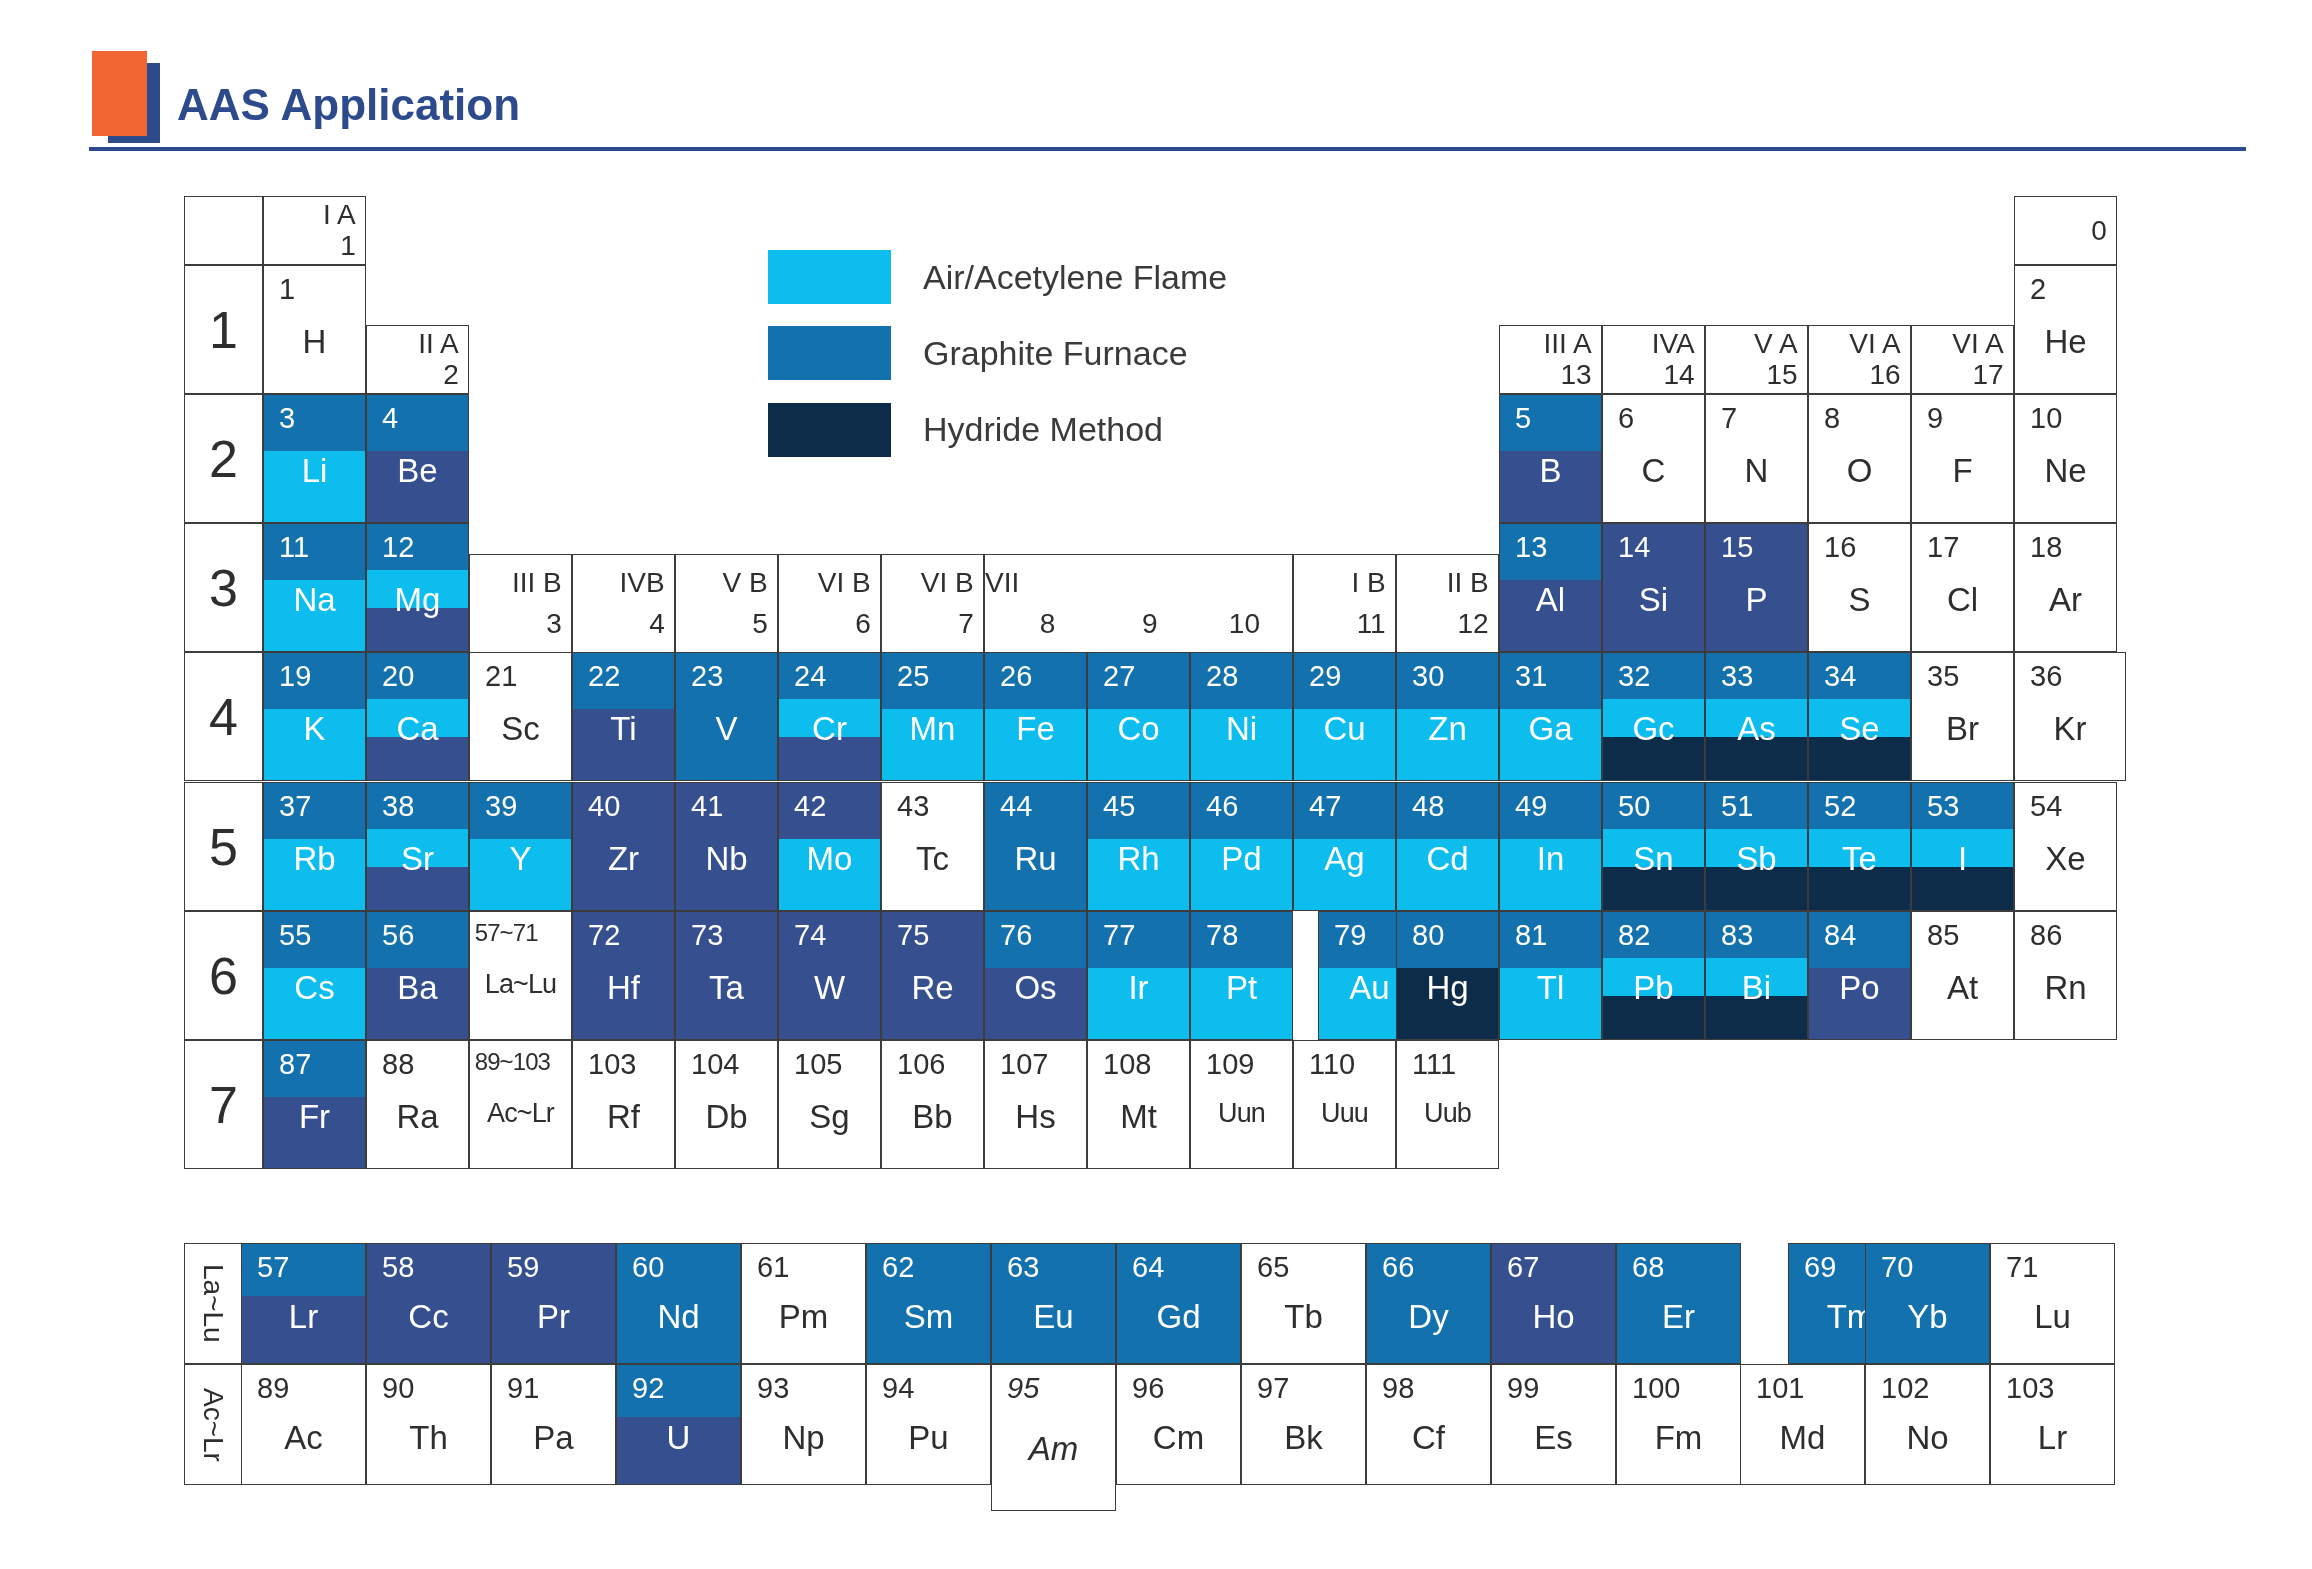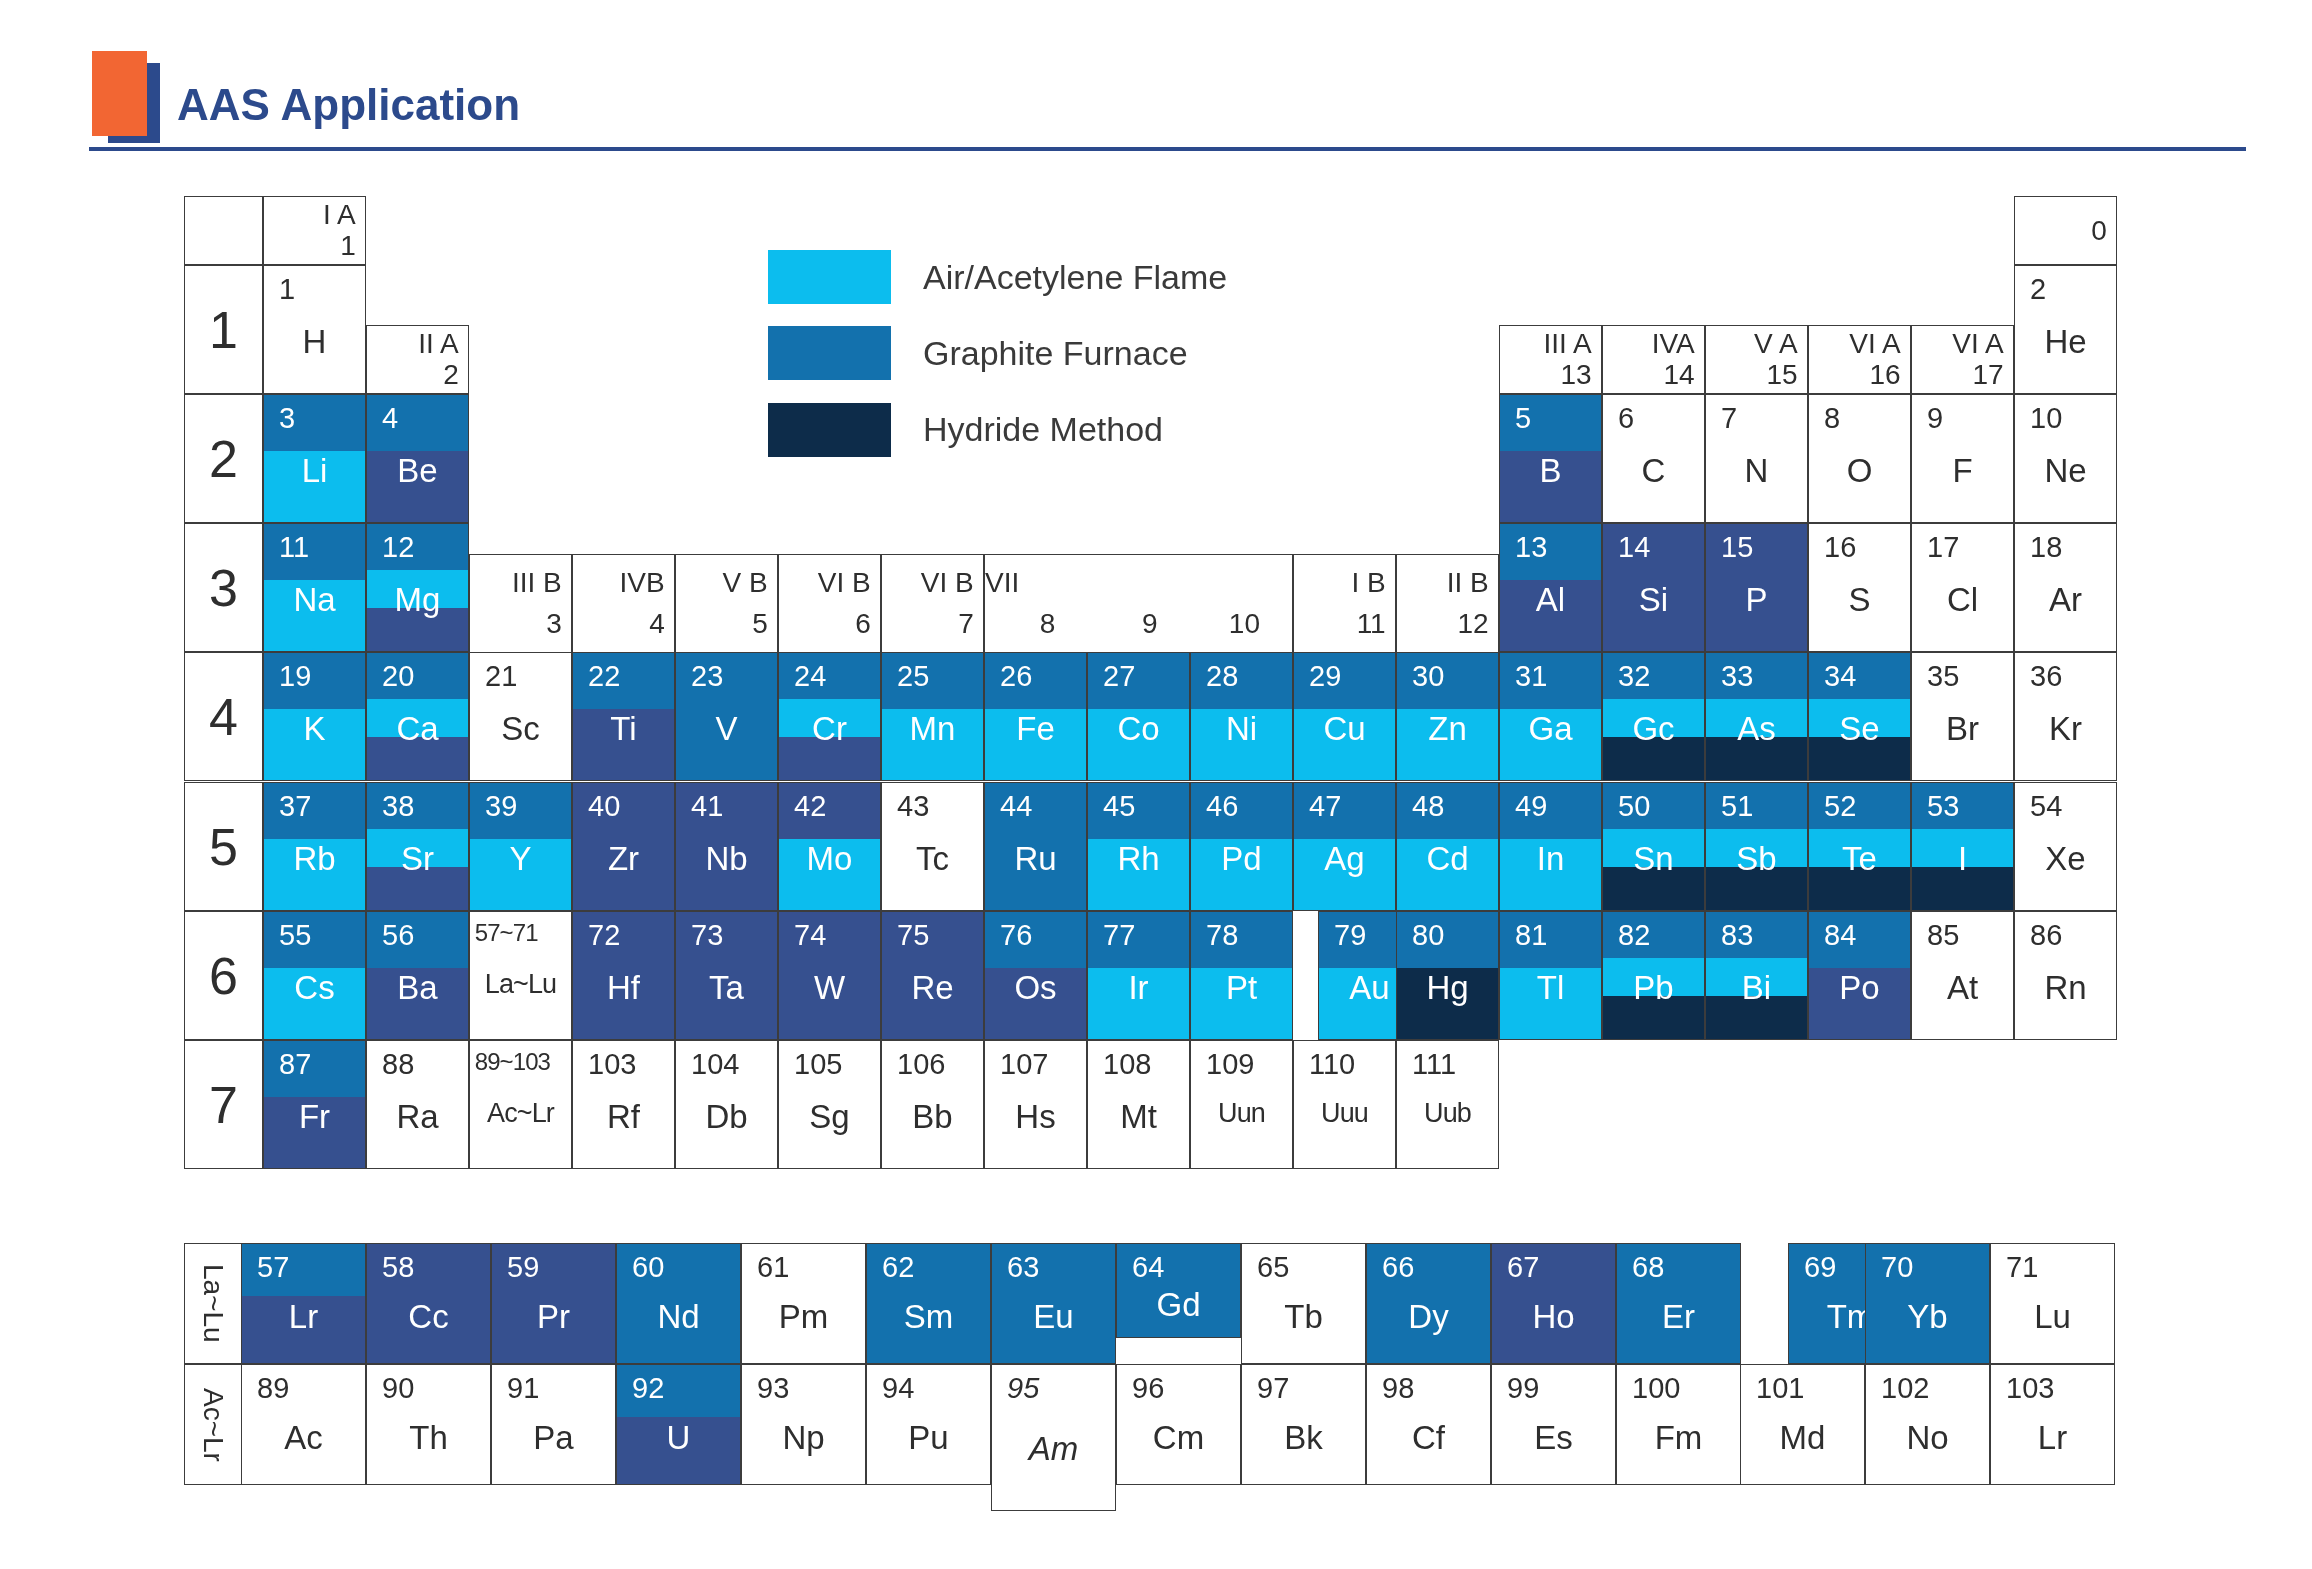--- a/index.html
+++ b/index.html
@@ -365,21 +365,21 @@
           <div class="band" style="height: 30%; background: rgb(12, 189, 238);"></div>
           <div class="band" style="height: 34%; background: rgb(13, 44, 74);"></div>
         </div>
         <div class="num">34</div>
         <div class="sym">Se</div>
       </div>
       <div class="cell plain" style="left: 1911px; top: 652px; width: 103px; height: 129px;">
         <div class="num">35</div>
         <div class="sym">Br</div>
       </div>
-      <div class="cell plain" style="left: 2014px; top: 652px; width: 103px; height: 129px;">
+      <div class="cell plain" style="left: 2014px; top: 652px; width: 112px; height: 129px;">
         <div class="num">36</div>
         <div class="sym">Kr</div>
       </div>
       <div class="cell" style="left: 263px; top: 782px; width: 103px; height: 129px;">
         <div class="bandbox">
           <div class="band" style="height: 44%; background: rgb(19, 113, 173);"></div>
           <div class="band" style="height: 56%; background: rgb(12, 189, 238);"></div>
         </div>
         <div class="num">37</div>
         <div class="sym">Rb</div>
@@ -737,21 +737,21 @@
         <div class="num">62</div>
         <div class="sym">Sm</div>
       </div>
       <div class="cell" style="left: 991px; top: 1243px; width: 125px; height: 121px;">
         <div class="bandbox">
           <div class="band" style="height: 100%; background: rgb(19, 113, 173);"></div>
         </div>
         <div class="num">63</div>
         <div class="sym">Eu</div>
       </div>
-      <div class="cell" style="left: 1116px; top: 1243px; width: 125px; height: 95px;">
+      <div class="cell" style="left: 1116px; top: 1243px; width: 125px; height: 121px;">
         <div class="bandbox">
           <div class="band" style="height: 100%; background: rgb(19, 113, 173);"></div>
         </div>
         <div class="num">64</div>
         <div class="sym">Gd</div>
       </div>
       <div class="cell plain" style="left: 1241px; top: 1243px; width: 125px; height: 121px;">
         <div class="num">65</div>
         <div class="sym">Tb</div>
       </div>

